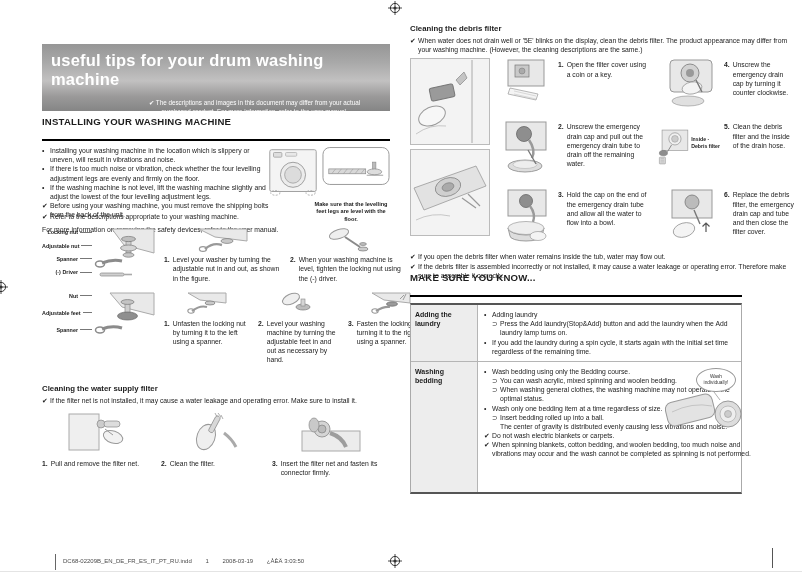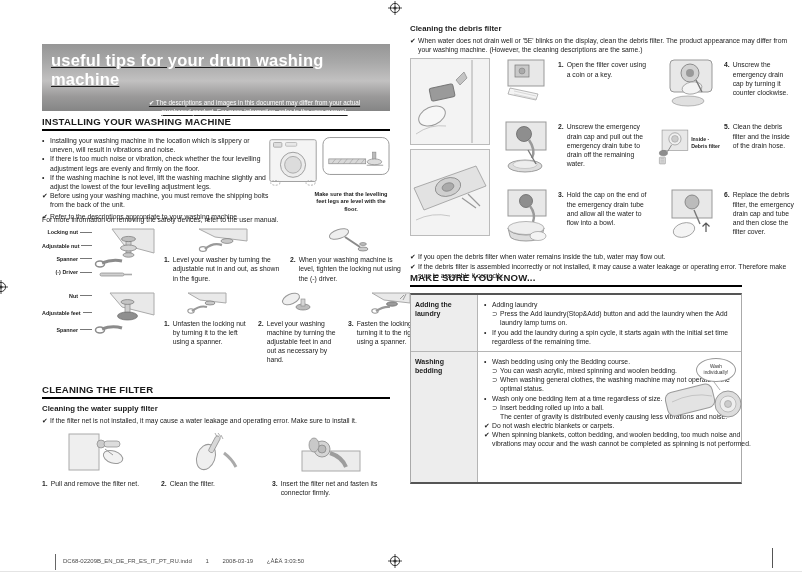--- a/index.html
+++ b/index.html
@@ -2,25 +2,25 @@
 <html><head>
 <meta charset="utf-8">
 <style>
   html,body{margin:0;padding:0;background:#fff;}
   body{width:802px;height:578px;overflow:hidden;font-family:"Liberation Sans","DejaVu Sans",sans-serif;color:#1c1c1c;position:relative;}
   .canvas{position:absolute;inset:0;background:#fff;}
   
   .col-left{position:absolute;left:42px;top:44px;width:348px;}
   .col-right{position:absolute;left:410px;top:24px;width:386px;}
   
-  .banner{height:67px;background:linear-gradient(180deg,#969696 0%,#a9a9a9 28%,#c2c1c1 55%,#9b9a9a 78%,#858585 100%);padding:7px 25px 0 9px;box-sizing:border-box;text-decoration:underline;}
+  .banner{height:67px;background:linear-gradient(180deg,#969696 0%,#a9a9a9 28%,#c2c1c1 55%,#9b9a9a 78%,#858585 100%);padding:7px 25px 0 9px;box-sizing:border-box;}
   .banner-title{color:#fff;font-size:16.5px;font-weight:bold;letter-spacing:0.2px;}
   .banner-note{color:#fdfdfd;font-size:6.3px;line-height:1.45;text-align:center;margin:9px 2px 0 95px;}
   
-  .h1{font-size:9.6px;font-weight:bold;letter-spacing:0.2px;border-bottom:2px solid #000;padding-bottom:2px;margin-bottom:5px;}
+  .h1{font-size:9.6px;font-weight:bold;letter-spacing:0.2px;border-bottom:2px solid #000;padding-bottom:12px;margin-bottom:5px;}
   .h2{font-size:7.8px;font-weight:bold;margin-bottom:3px;}
   
   .t{font-size:6.8px;line-height:1.35;}
   .line{display:flex;font-size:6.8px;line-height:1.35;}
   .line .mk{flex:0 0 8px;font-weight:bold;}
   .line .mk.dim{font-weight:normal;}
   .line.ind1{margin-left:8px;}
   .line.ind2{margin-left:16px;}
   .step{display:flex;font-size:6.8px;line-height:1.35;}
   .step .num{font-weight:bold;margin-right:3px;white-space:nowrap;}
@@ -301,21 +301,20 @@
             <div class="step">
                 <span class="num">3.</span>
                 <span>Fasten the locking nut by turning it to the right using a spanner.</span>
               </div>
           </div>
         </div>
       </div>
     </div>
 
     <div class="sec-cleanfilter">
-      <div class="h1">CLEANING THE FILTER</div>
       <div class="h2">Cleaning the water supply filter</div>
       <div class="line">
           <span class="mk">✔</span>
           <span>If the filter net is not installed, it may cause a water leakage and operating error. Make sure to install it.</span>
         </div>
       <div class="wf-row">
         <div class="wf-col" style="width:112px;">
           <span class="thumbwrap">
             <svg width="62" height="42" viewBox="0 0 62 42">
                 <rect x="2" y="3" width="30" height="36" fill="#efefef" stroke="#aaa"></rect>

